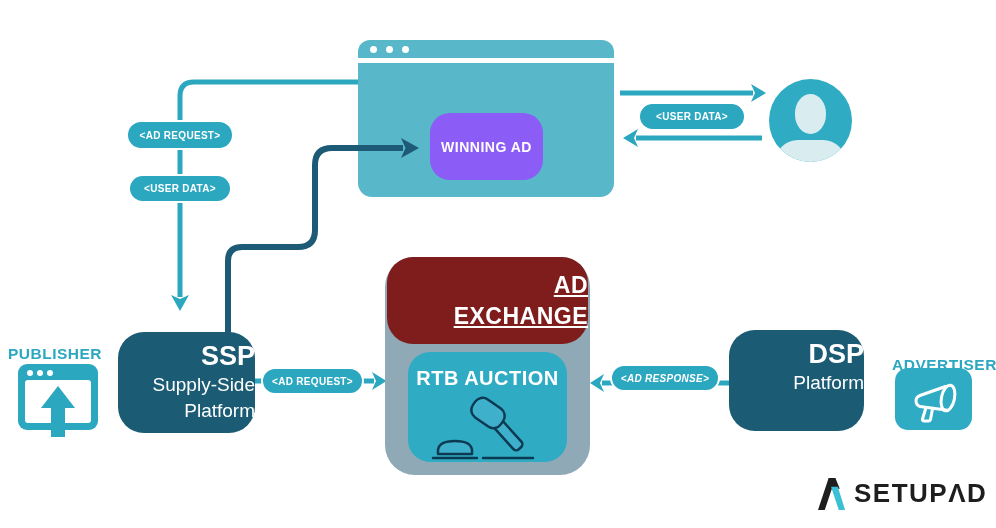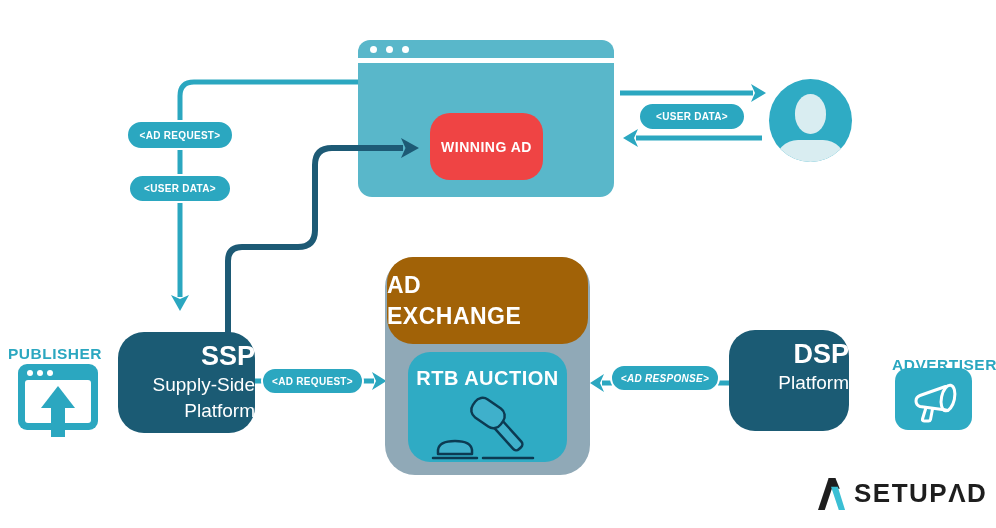--- a/index.html
+++ b/index.html
@@ -7,48 +7,48 @@
          font-family:"Liberation Sans",sans-serif;overflow:hidden;}
   svg.layer{position:absolute;left:0;top:0;width:996px;height:528px;pointer-events:none;}
 
   
   #browser{position:absolute;left:358px;top:40px;width:256px;height:157px;}
   .b-top{height:18px;background:#59B7CA;border-radius:12px 12px 0 0;
          display:flex;align-items:center;gap:9px;padding-left:12px;}
   .b-dot{width:7px;height:7px;border-radius:50%;background:#fff;}
   .b-gap{height:5px;background:#fff;}
   .b-body{height:134px;background:#59B7CA;border-radius:0 0 14px 14px;}
-  #winning-ad{position:absolute;left:72px;top:73px;width:113px;height:67px;background:#ef4444;
+  #winning-ad{position:absolute;left:72px;top:73px;width:113px;height:67px;background:#8b5cf6;
         border-radius:20px;display:flex;align-items:center;justify-content:center;
         color:#fff;font-weight:bold;font-size:14px;letter-spacing:.5px;}
 
   
   .pill{position:absolute;background:#2BA7C0;color:#fff;font-weight:bold;font-size:10px;
         letter-spacing:.3px;border:2px solid #fff;border-radius:17px;box-sizing:border-box;
         display:flex;align-items:center;justify-content:center;white-space:nowrap;}
   #pill-adreq-left{left:126px;top:120px;width:108px;height:30px;}
   #pill-userdata-left{left:128px;top:174px;width:104px;height:29px;}
   #pill-userdata-right{left:638px;top:102px;width:108px;height:29px;}
   #pill-adreq-mid{left:261px;top:367px;width:103px;height:28px;}
   #pill-adresp{left:610px;top:364px;width:110px;height:28px;font-style:italic;}
 
   
   .navybox{position:absolute;background:#1B5B74;border-radius:26px;color:#fff;
            text-align:right;padding-top:9px;box-sizing:border-box;}
   #ssp{left:118px;top:332px;width:137px;height:101px;}
-  #dsp{left:729px;top:330px;width:120px;height:101px;}
+  #dsp{left:729px;top:330px;width:135px;height:101px;}
   .abbr{font-size:27px;font-weight:bold;line-height:31px;}
   .subname{font-size:19px;line-height:26px;}
 
   
   #exchange{position:absolute;left:385px;top:257px;width:205px;height:218px;
             background:#90A9B7;border-radius:30px;}
-  .ex-header{position:absolute;left:2px;top:0;width:201px;height:87px;background:#a16207;
+  .ex-header{position:absolute;left:2px;top:0;width:201px;height:87px;background:#7f1d1d;
              border-radius:26px;color:#fff;font-weight:bold;font-size:23px;letter-spacing:.5px;
-             text-align:left;line-height:31px;padding-top:13px;box-sizing:border-box;}
+             text-align:right;line-height:31px;padding-top:13px;box-sizing:border-box;text-decoration:underline;}
   .rtb{position:absolute;left:23px;top:95px;width:159px;height:110px;background:#2FABC4;
        border-radius:22px;text-align:center;}
   .rtb-label{margin-top:15px;color:#fff;font-weight:bold;font-size:20px;letter-spacing:.5px;}
   .gavel{position:absolute;left:13px;top:38px;width:132px;height:70px;}
 
   
   .side-label{position:absolute;text-align:left;color:#2BA7C0;font-weight:bold;
               font-size:15.5px;letter-spacing:.5px;}
   #publisher-label{left:8px;top:345px;width:100px;}
   #advertiser-label{left:878px;top:356px;width:110px;margin-left:14px;}

